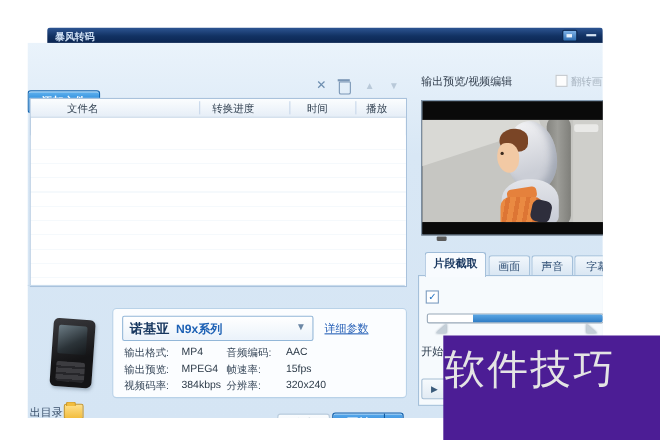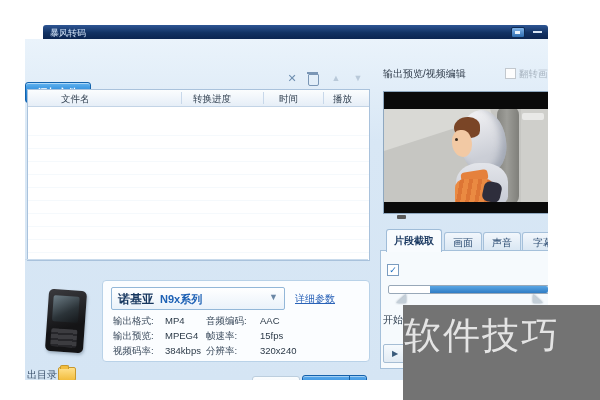--- a/index.html
+++ b/index.html
@@ -4,21 +4,21 @@
 <style>
   html,body{margin:0;padding:0;background:#fff;}
   .canvas{position:relative;width:600px;height:400px;background:#fff;overflow:hidden;
           font-family:"Liberation Sans","DejaVu Sans",sans-serif;color:#333;}
   .app{position:absolute;left:25px;top:25px;width:523px;height:355px;overflow:hidden;}
 
   
   .titlebar{position:absolute;left:18px;top:0;width:505px;height:14px;
             background:linear-gradient(#2e5694,#123263 55%,#0b2551);
             border-radius:3px 3px 0 0;}
-  .title-text{position:absolute;left:7px;top:2px;font-size:9px;font-weight:normal;color:#cfe0f4;}
+  .title-text{position:absolute;left:7px;top:2px;font-size:9px;font-weight:bold;color:#cfe0f4;}
   .skin-btn{position:absolute;right:23px;top:2px;width:12px;height:9px;border-radius:2px;
             background:linear-gradient(#7fb3e8,#2d6cb0);border:1px solid #0e2a52;}
   .skin-btn i{position:absolute;left:3px;top:3px;width:5px;height:3px;background:#eaf3fc;display:block;}
   .min-btn{position:absolute;right:6px;top:6px;width:9px;height:2px;background:#d7e5f4;}
 
   
   .body{position:absolute;left:0;top:14px;width:523px;height:341px;
         background:linear-gradient(#eaf3fb,#d8e7f5 30%,#d5e5f4);}
 
   .add-file{position:absolute;left:0;top:27px;width:64px;height:19px;
@@ -146,21 +146,21 @@
 
   .time-label{position:absolute;font-size:10px;color:#2a3a4c;}
   .spin{position:absolute;top:59px;width:52px;height:15px;background:#fff;border:1px solid #a5bdd4;font-size:9px;
         color:#334;line-height:15px;padding-left:4px;box-sizing:border-box;}
   .spin .arrows{position:absolute;right:1px;top:0;width:10px;height:13px;font-size:5px;line-height:6px;
                 color:#6688aa;text-align:center;}
   .mini-play{position:absolute;left:2px;top:93px;width:22px;height:17px;background:linear-gradient(#f6fafd,#e2ebf4);
              border:1px solid #a5bdd4;border-radius:2px;text-align:center;font-size:8px;line-height:17px;color:#3a5a7a;}
 
   
-  .watermark{position:absolute;left:403px;top:305px;width:197px;height:95px;background:#737373;z-index:10;}
+  .watermark{position:absolute;left:403px;top:305px;width:197px;height:95px;background:#4c1d95;z-index:10;}
   .watermark span{position:absolute;left:1px;top:6px;font-size:37px;letter-spacing:2px;color:#e4e4e4;white-space:nowrap;}
 </style>
 </head>
 <body>
 
 <div class="canvas">
   <div class="app">
 
     <div class="titlebar">
       <span class="title-text">暴风转码</span>

